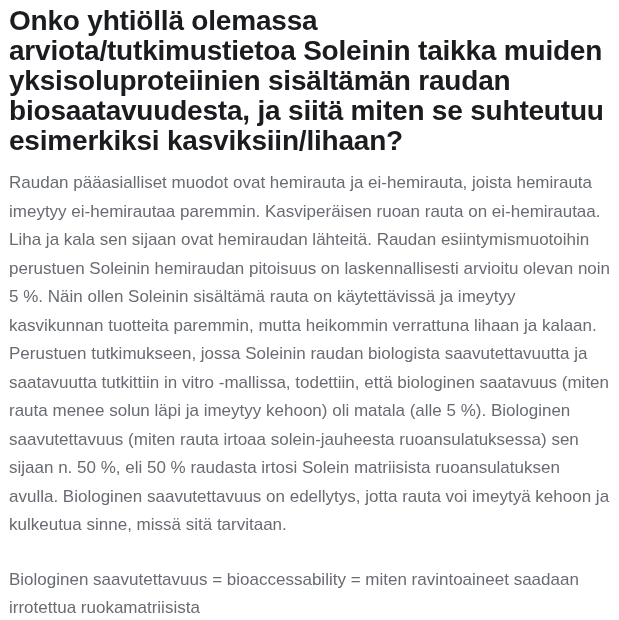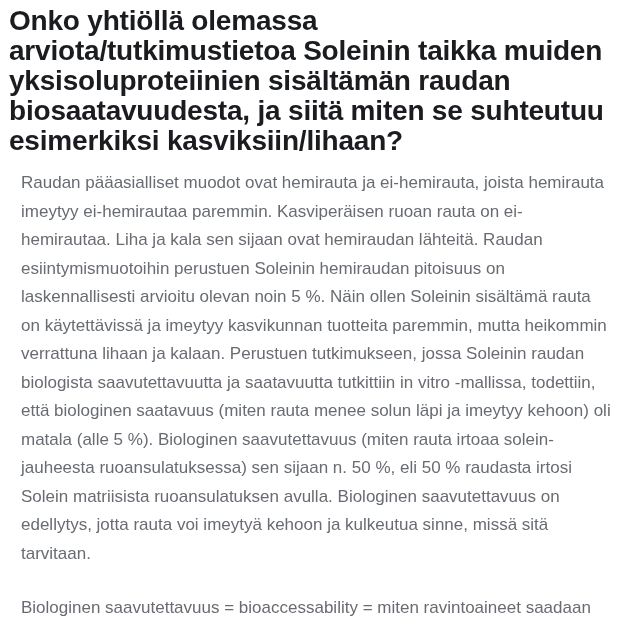--- a/index.html
+++ b/index.html
@@ -30,21 +30,20 @@
     letter-spacing: -0.2px;
     color: var(--heading);
     margin-bottom: 13px;
   }
   .answer, .definitions {
     font-size: 17px;
     line-height: 28.5px;
     font-weight: 400;
     color: var(--body);
     white-space: pre-line;
-    margin-left: 12px;
   }
   .definitions {
     margin-top: 26px;
   }
 </style>
 </head>
 <body>
 
 <main class="page">
   <h1 class="question">Onko yhtiöllä olemassa arviota/tutkimustietoa Soleinin taikka muiden yksisoluproteiinien sisältämän raudan biosaatavuudesta, ja siitä miten se suhteutuu esimerkiksi kasviksiin/lihaan?</h1>

